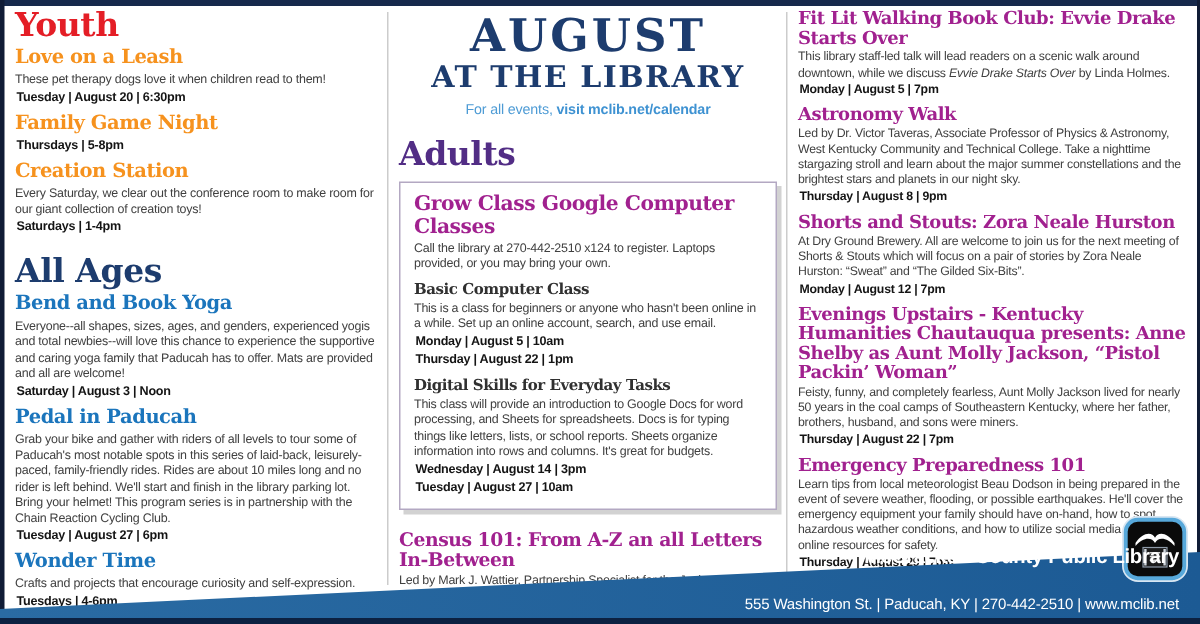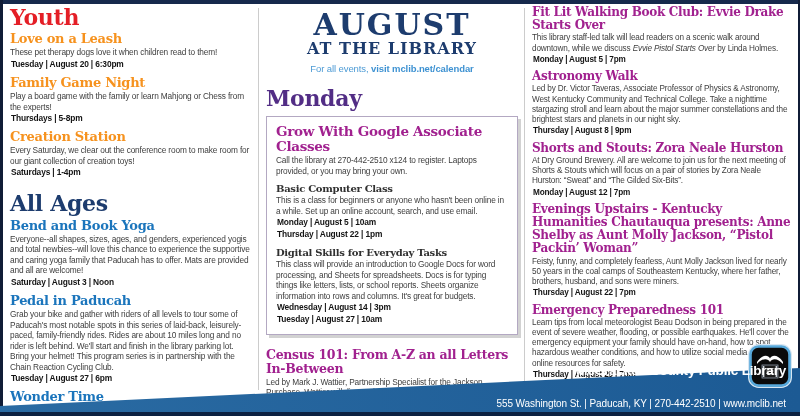--- a/index.html
+++ b/index.html
@@ -27,21 +27,21 @@
   .orange{color:#f6921e}
   .blue{color:#1b75bc}
   .magenta{color:#a1218f}
   .ev-b{font-size:8.3px;line-height:1.27;letter-spacing:-0.15px;margin:0;color:#404040;}
   .ev-d{font-size:8.4px;line-height:1.3;letter-spacing:-0.15px;margin:1px;color:#141414;font-weight:bold;}
   .gap{height:8px;}
 
   .masthead{text-align:center;margin-top:4px;}
   .month{font-family:"DejaVu Serif",serif;font-weight:bold;font-size:30px;line-height:1;
          color:#1d3c6e;letter-spacing:2px;}
-  .subm{font-family:"DejaVu Serif",serif;font-weight:bold;font-size:16px;line-height:1.15;
+  .subm{font-family:"DejaVu Serif",serif;font-weight:bold;font-size:20px;line-height:1.15;
         color:#1d3c6e;letter-spacing:1px;}
   .tagline{font-size:9.5px;color:#4d9bd5;margin-top:5px;letter-spacing:-0.1px;}
   .tagline b{color:#3e92d2;}
 
   .adults-h{margin-top:13px;}
   .gbox{border:1px solid #b3a8c2;box-shadow:3px 3px 0 #d2d2d2;background:#ffffff;
         padding:7px 9px 8px 9px;margin-top:6px;}
   .gbox .ev-h{font-size:13.5px;}
   .class-title{font-family:"DejaVu Serif",serif;font-weight:bold;font-size:10px;color:#303030;
                margin:7px 0 1px 0;letter-spacing:-0.3px;}
@@ -73,21 +73,20 @@
     <h1 class="sec red">Youth</h1>
 
     <div class="event">
       <h3 class="ev-h orange">Love on a Leash</h3>
       <p class="ev-b">These pet therapy dogs love it when children read to them!</p>
       <p class="ev-d">Tuesday | August 20 | 6:30pm</p>
     </div>
 
     <div class="event">
       <h3 class="ev-h orange">Family Game Night</h3>
-      <p class="ev-b">Play a board game with the family or learn Mahjong or Chess from the experts!</p>
       <p class="ev-d">Thursdays | 5-8pm</p>
     </div>
 
     <div class="event">
       <h3 class="ev-h orange">Creation Station</h3>
       <p class="ev-b">Every Saturday, we clear out the conference room to make room for our giant collection of creation toys!</p>
       <p class="ev-d">Saturdays | 1-4pm</p>
     </div>
 
     <div class="gap"></div>
@@ -112,24 +111,24 @@
     </div>
   </div>
 
   <div class="col col2">
     <div class="masthead">
       <div class="month">AUGUST</div>
       <div class="subm">AT THE LIBRARY</div>
       <div class="tagline"><span>For all events, </span><b>visit mclib.net/calendar</b></div>
     </div>
 
-    <h1 class="sec purple adults-h">Monday</h1>
+    <h1 class="sec purple adults-h">Adults</h1>
 
     <div class="gbox">
-      <h3 class="ev-h magenta">Grow With Google Associate Classes</h3>
+      <h3 class="ev-h magenta">Grow Class Google Computer Classes</h3>
       <p class="ev-b">Call the library at 270-442-2510 x124 to register.  Laptops provided, or you may bring your own.</p>
 
       <h4 class="class-title">Basic Computer Class</h4>
       <p class="ev-b">This is a class for beginners or anyone who hasn't been online in a while. Set up an online account, search, and use email.</p>
       <p class="ev-d">Monday | August 5 | 10am</p>
       <p class="ev-d">Thursday | August 22 | 1pm</p>
 
       <h4 class="class-title">Digital Skills for Everyday Tasks</h4>
       <p class="ev-b">This class will provide an introduction to Google Docs for word processing, and Sheets for spreadsheets. Docs is for typing things like letters, lists, or school reports. Sheets organize information into rows and columns. It's great for budgets.</p>
       <p class="ev-d">Wednesday | August 14 | 3pm</p>
@@ -139,21 +138,21 @@
     <div class="event census">
       <h3 class="ev-h magenta">Census 101: From A-Z an all Letters In-Between</h3>
       <p class="ev-b">Led by Mark J. Wattier, Partnership Specialist for the Jackson Purchase. Wattier will discuss how the U. S. Census Bureau will count “everyone, once, in the right place!”</p>
       <p class="ev-d">Thursday | August 1 | 7pm</p>
     </div>
   </div>
 
   <div class="col col3">
     <div class="event">
       <h3 class="ev-h magenta">Fit Lit Walking Book Club: Evvie Drake Starts Over</h3>
-      <p class="ev-b"><span>This library staff-led talk will lead readers on a scenic walk around downtown, while we discuss </span><span class="ital">Evvie Pistol Starts Over</span><span> by Linda Holmes.</span></p>
+      <p class="ev-b"><span>This library staff-led talk will lead readers on a scenic walk around downtown, while we discuss </span><span class="ital">Evvie Drake Starts Over</span><span> by Linda Holmes.</span></p>
       <p class="ev-d">Monday | August 5 | 7pm</p>
     </div>
 
     <div class="event">
       <h3 class="ev-h magenta">Astronomy Walk</h3>
       <p class="ev-b">Led by Dr. Victor Taveras, Associate Professor of Physics &amp; Astronomy, West Kentucky Community and Technical College. Take a nighttime stargazing stroll and learn about the major summer constellations and the brightest stars and planets in our night sky.</p>
       <p class="ev-d">Thursday | August 8 | 9pm</p>
     </div>
 
     <div class="event">

